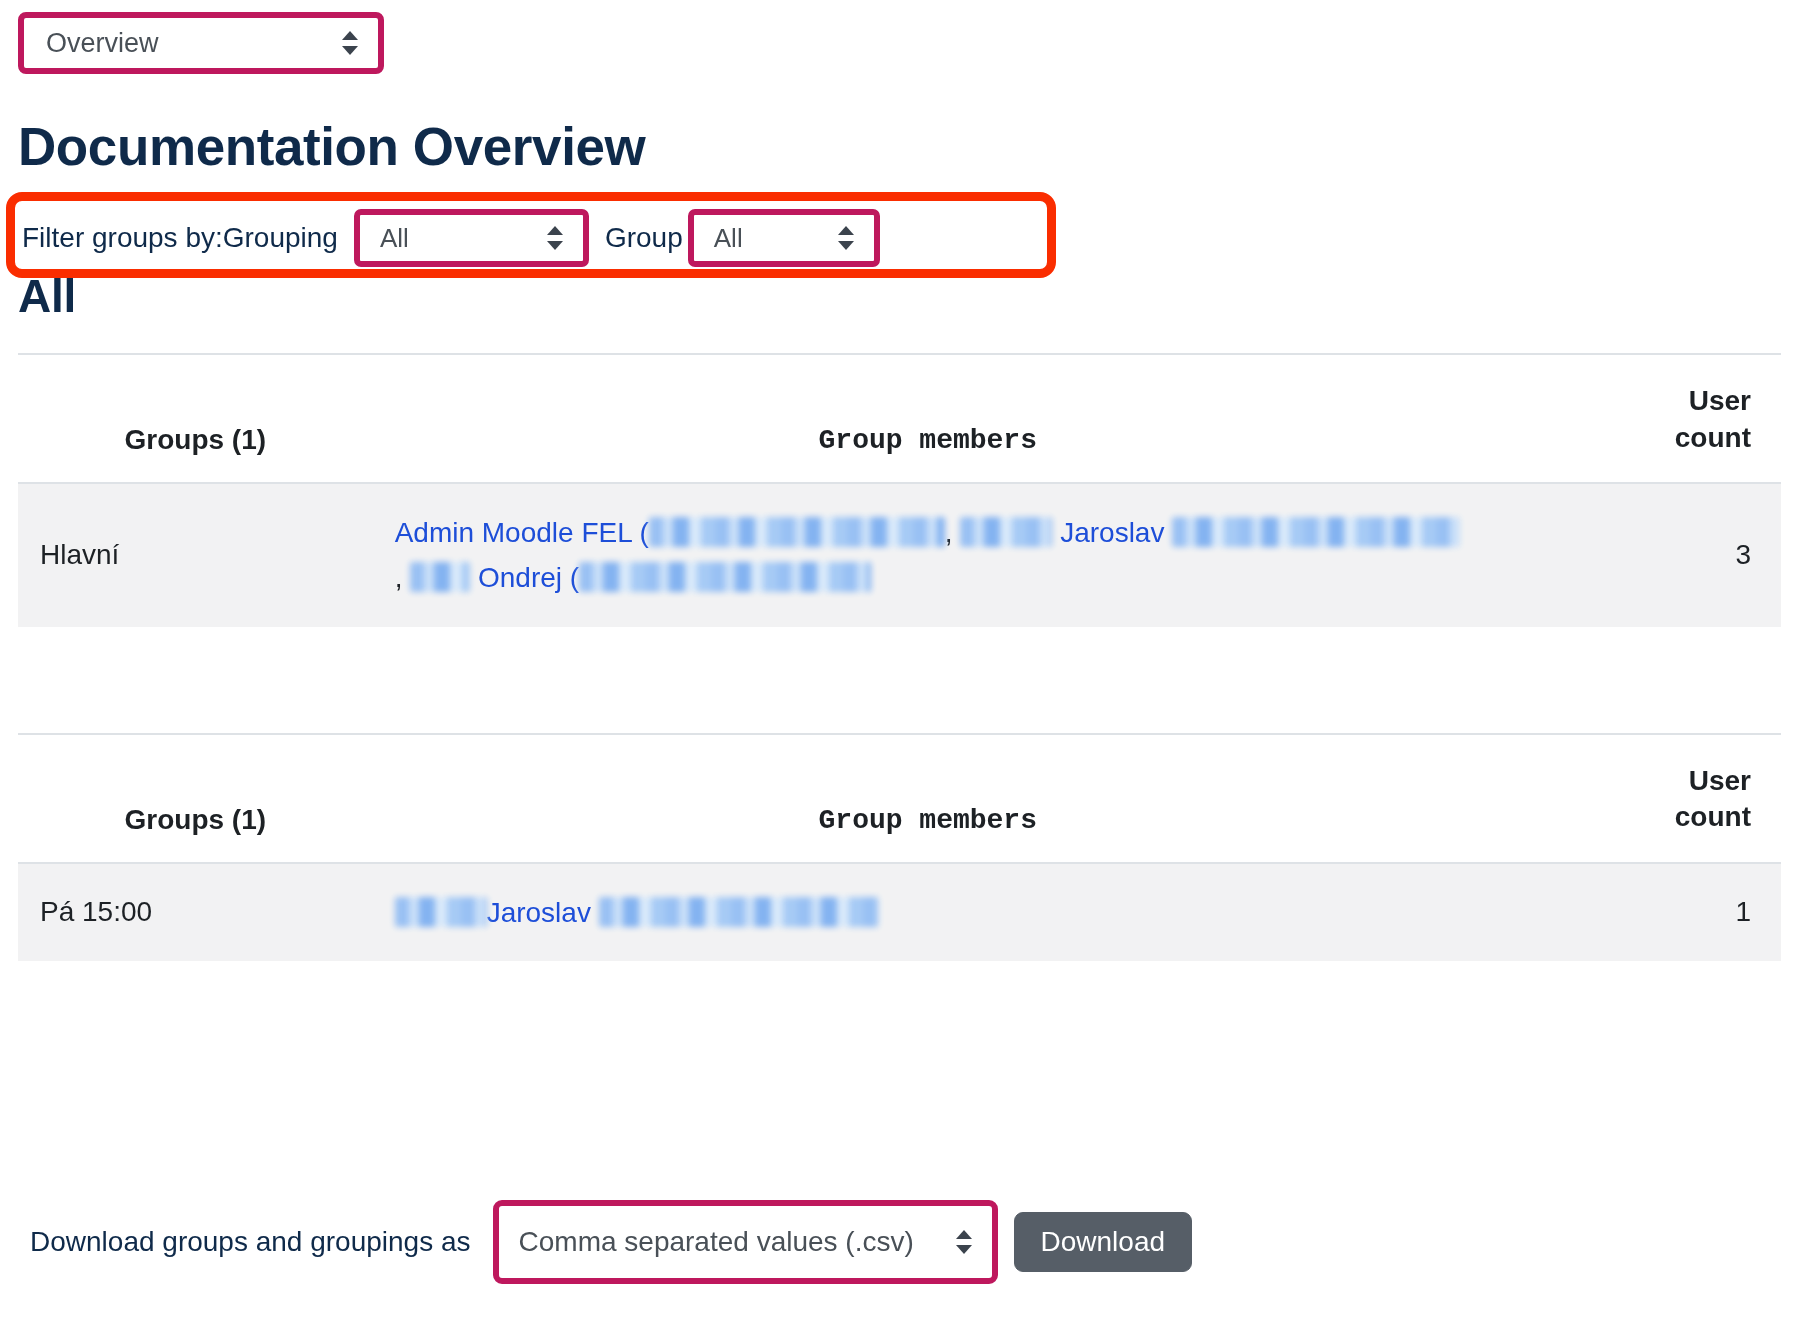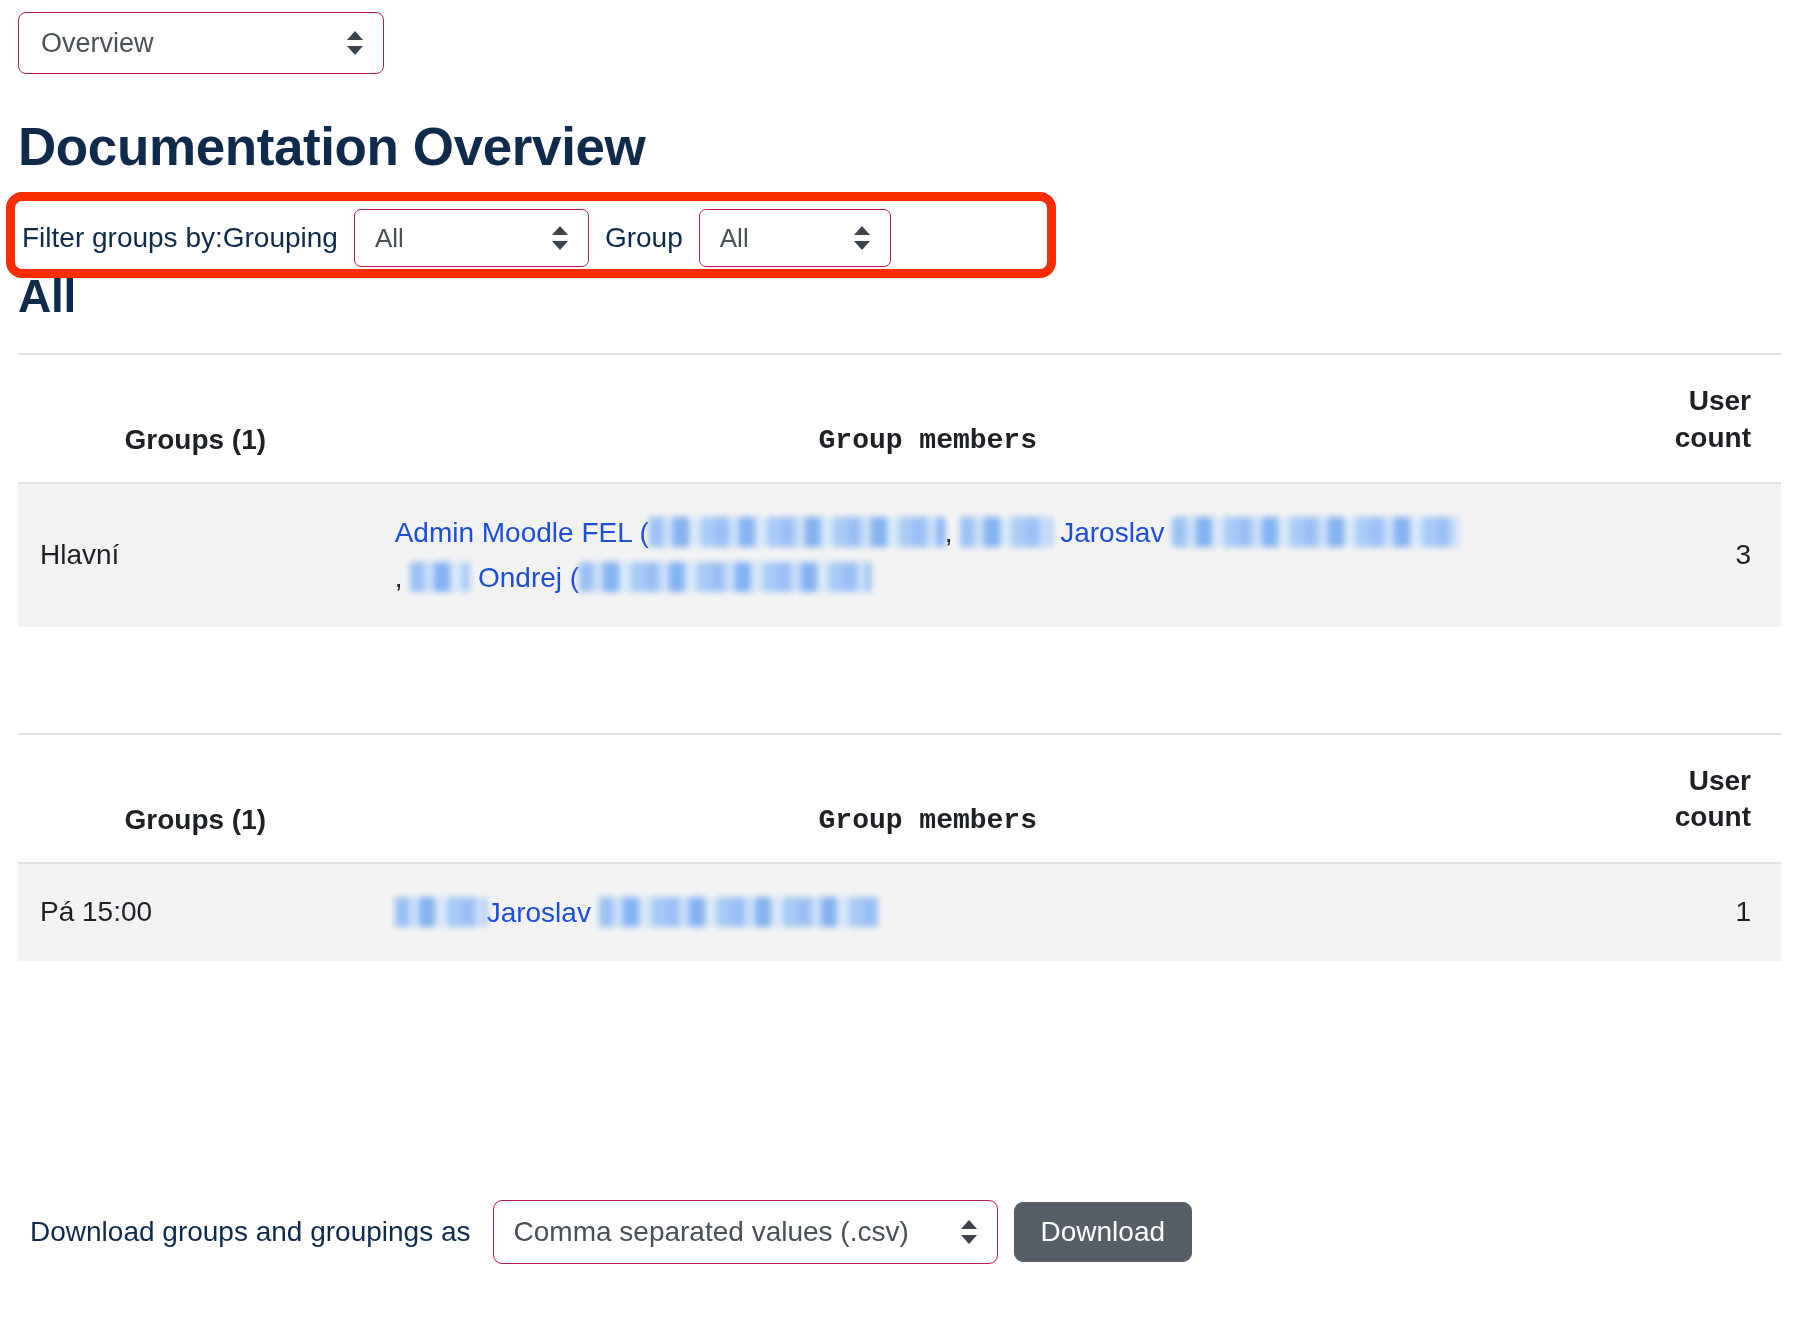--- a/index.html
+++ b/index.html
@@ -25,21 +25,21 @@
   .jump-menu-wrap {
     position: absolute;
     left: 18px;
     top: 12px;
   }
   .select-box {
     position: relative;
     display: inline-flex;
     align-items: center;
     background: #ffffff;
-    border: 1px solid #be185d;
+    border: 6px solid #be185d;
     border-radius: 8px;
     color: #495057;
     font-size: 27px;
     line-height: 1;
     padding: 0 58px 0 22px;
     height: 62px;
     cursor: pointer;
     white-space: nowrap;
   }
   .select-box.small {
@@ -110,21 +110,21 @@
     height: 66px;
   }
   .filter-label {
     font-size: 28px;
     color: #0f2a4a;
     white-space: nowrap;
     margin-right: 16px;
   }
   .filter-label.mid {
     margin-left: 16px;
-    margin-right: 16px;
+    margin-right: 5px;
   }
   #grouping-select { min-width: 235px; }
   #group-select { min-width: 192px; }
 
   .highlight-box {
     position: absolute;
     left: 6px;
     top: 192px;
     width: 1050px;
     height: 86px;
@@ -230,21 +230,21 @@
     gap: 0;
   }
   .download-label {
     font-size: 28px;
     color: #0f2a4a;
     white-space: nowrap;
     margin-right: 22px;
   }
   #download-format-select {
     min-width: 505px;
-    height: 64px;
+    height: 84px;
     font-size: 28px;
     border-radius: 9px;
   }
   .btn-download {
     margin-left: 16px;
     background: #565e67;
     color: #ffffff;
     border: 1px solid #565e67;
     border-radius: 9px;
     font-size: 28px;

